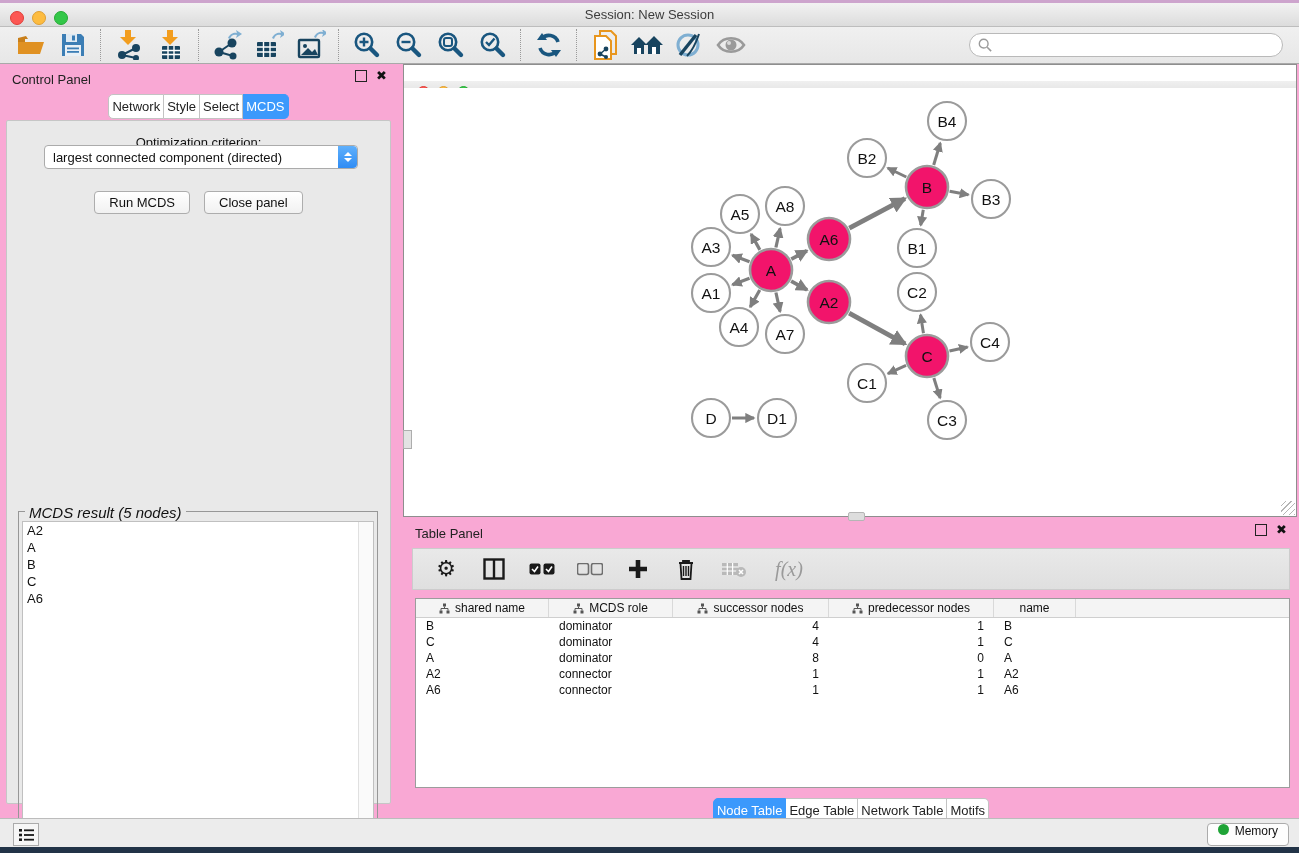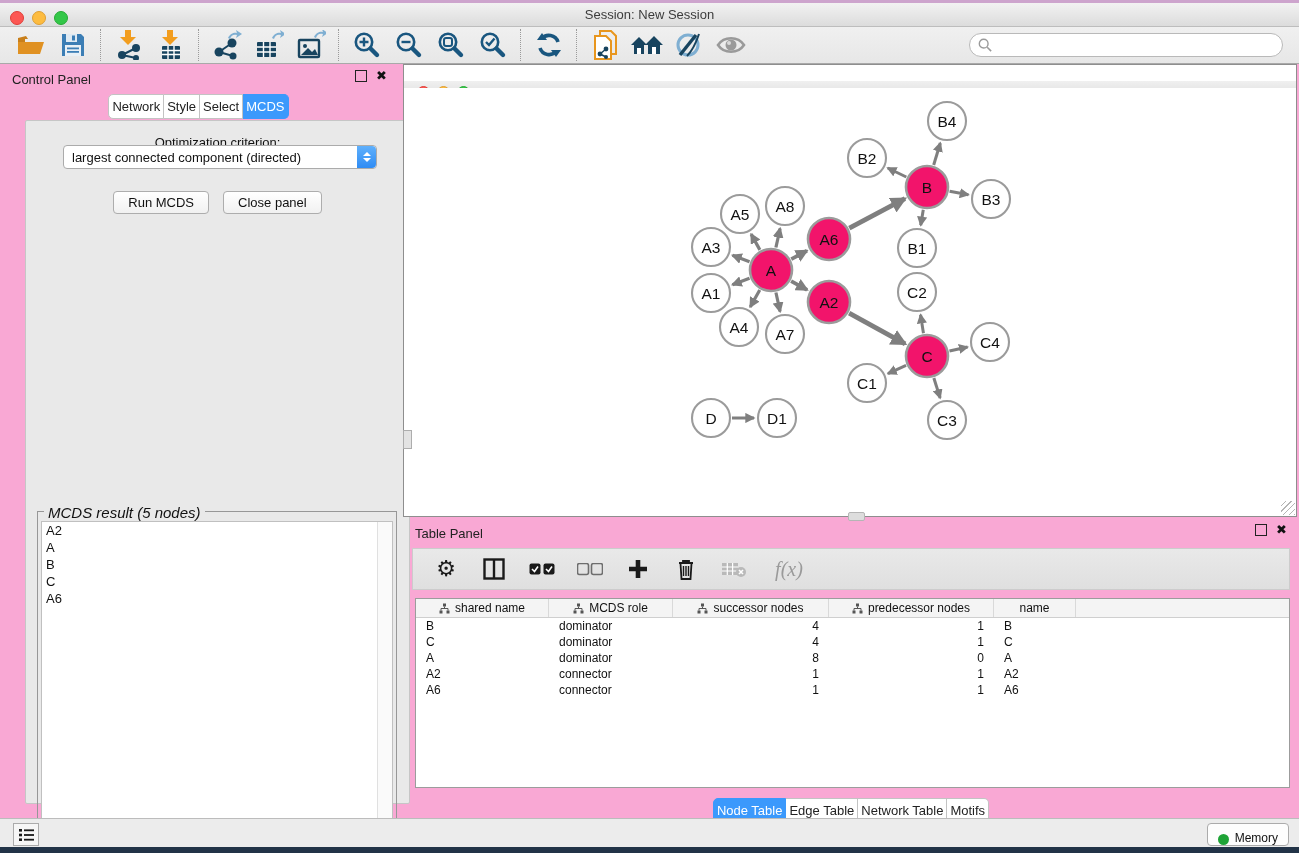--- a/index.html
+++ b/index.html
@@ -26,21 +26,21 @@
   .cp-header{position:absolute;left:12px;top:8px;font-size:13px;color:#222;}
   .panel-icons{position:absolute;right:10px;top:6px;display:flex;gap:9px;align-items:center;}
   .ic-float{width:10px;height:10px;border:1.6px solid #222;display:inline-block;}
   .ic-close{font-size:13px;font-weight:bold;color:#111;line-height:10px;}
   .cp-tabs{position:absolute;left:0;top:30px;width:100%;display:flex;justify-content:center;}
   .seg{display:flex;}
   .seg .tab{font-size:13px;padding:4px 3px;background:#fff;border:1px solid #c3c3c3;border-left:none;color:#222;}
   .seg .tab:first-child{border-left:1px solid #c3c3c3;border-radius:5px 0 0 5px;}
   .seg .tab:last-child{border-radius:0 5px 5px 0;}
   .seg .tab.active{background:#3b99fc;border-color:#3b99fc;color:#fff;}
-  .cp-content{position:absolute;left:6px;top:56px;width:383px;height:682px;background:#e9e9e9;border:1px solid #c6c6c6;border-radius:2px;margin-left:19px;}
+  .cp-content{position:absolute;left:6px;top:56px;width:383px;height:682px;background:#e9e9e9;border:1px solid #c6c6c6;border-radius:2px;}
   .opt-label{position:absolute;left:0;right:0;top:14px;text-align:center;font-size:13px;color:#111;}
   .combo{position:absolute;left:37px;top:24px;width:312px;height:22px;background:#fff;border:1px solid #ababab;border-radius:4px;display:flex;align-items:center;}
   .combo .val{flex:1;font-size:13px;color:#111;padding-left:8px;white-space:nowrap;overflow:hidden;}
   .combo .cap{width:19px;height:22px;background:linear-gradient(#5fb0fc,#2f8cf4);border-radius:0 4px 4px 0;display:flex;flex-direction:column;align-items:center;justify-content:center;gap:2px;}
   .chev{width:0;height:0;border-left:4px solid transparent;border-right:4px solid transparent;}
   .chev.up{border-bottom:4px solid #fff;}
   .chev.down{border-top:4px solid #fff;}
   .cp-buttons{position:absolute;left:0;right:0;top:70px;display:flex;justify-content:center;gap:14px;}
   .btn{font-size:13px;color:#111;background:linear-gradient(#ffffff,#f1f1f1);border:1px solid #adadad;border-radius:4px;padding:3px 14px;}
   .result-box{position:absolute;left:11px;top:390px;width:358px;height:338px;border:1px solid #979797;}
@@ -71,21 +71,21 @@
   .data-table{position:absolute;left:12px;top:80px;width:875px;height:190px;background:#fff;border:1px solid #9c9c9c;box-sizing:border-box;overflow:hidden;}
   .dt-header{display:flex;height:18px;background:#f4f4f4;border-bottom:1px solid #cfcfcf;}
   .dt-hcell{display:flex;align-items:center;justify-content:center;gap:5px;font-size:12px;color:#111;border-right:1px solid #d9d9d9;box-sizing:border-box;position:relative;}
   .dt-row{display:flex;height:16px;align-items:center;}
   .dt-cell{font-size:12px;color:#111;box-sizing:border-box;padding:0 10px;white-space:nowrap;overflow:hidden;}
   .tp-tabs{position:absolute;left:0;right:0;top:280px;display:flex;justify-content:center;}
 
   
   .statusbar{position:absolute;left:0;top:818px;width:1299px;height:29px;background:#ececec;border-top:1px solid #bcbcbc;}
   .sb-left-btn{position:absolute;left:13px;top:4px;width:24px;height:21px;background:#f6f6f6;border:1px solid #ababab;display:flex;align-items:center;justify-content:center;}
-  .memory-btn{position:absolute;right:10px;top:4px;height:21px;background:#fdfdfd;border:1px solid #ababab;border-radius:4px;display:flex;align-items:flex-end;gap:6px;padding:0 10px;font-size:12px;color:#111;}
+  .memory-btn{position:absolute;right:10px;top:4px;height:21px;background:#fdfdfd;border:1px solid #ababab;border-radius:4px;display:flex;align-items:flex-start;gap:6px;padding:0 10px;font-size:12px;color:#111;}
   .mem-dot{width:11px;height:11px;border-radius:50%;background:#1ea336;}
   .desktop-strip-bottom{position:absolute;left:0;top:847px;width:1299px;height:6px;background:#223347;}
 </style>
 </head>
 <body>
 
 <div class="screen">
 
   <div class="desktop-strip-top"></div>
 

